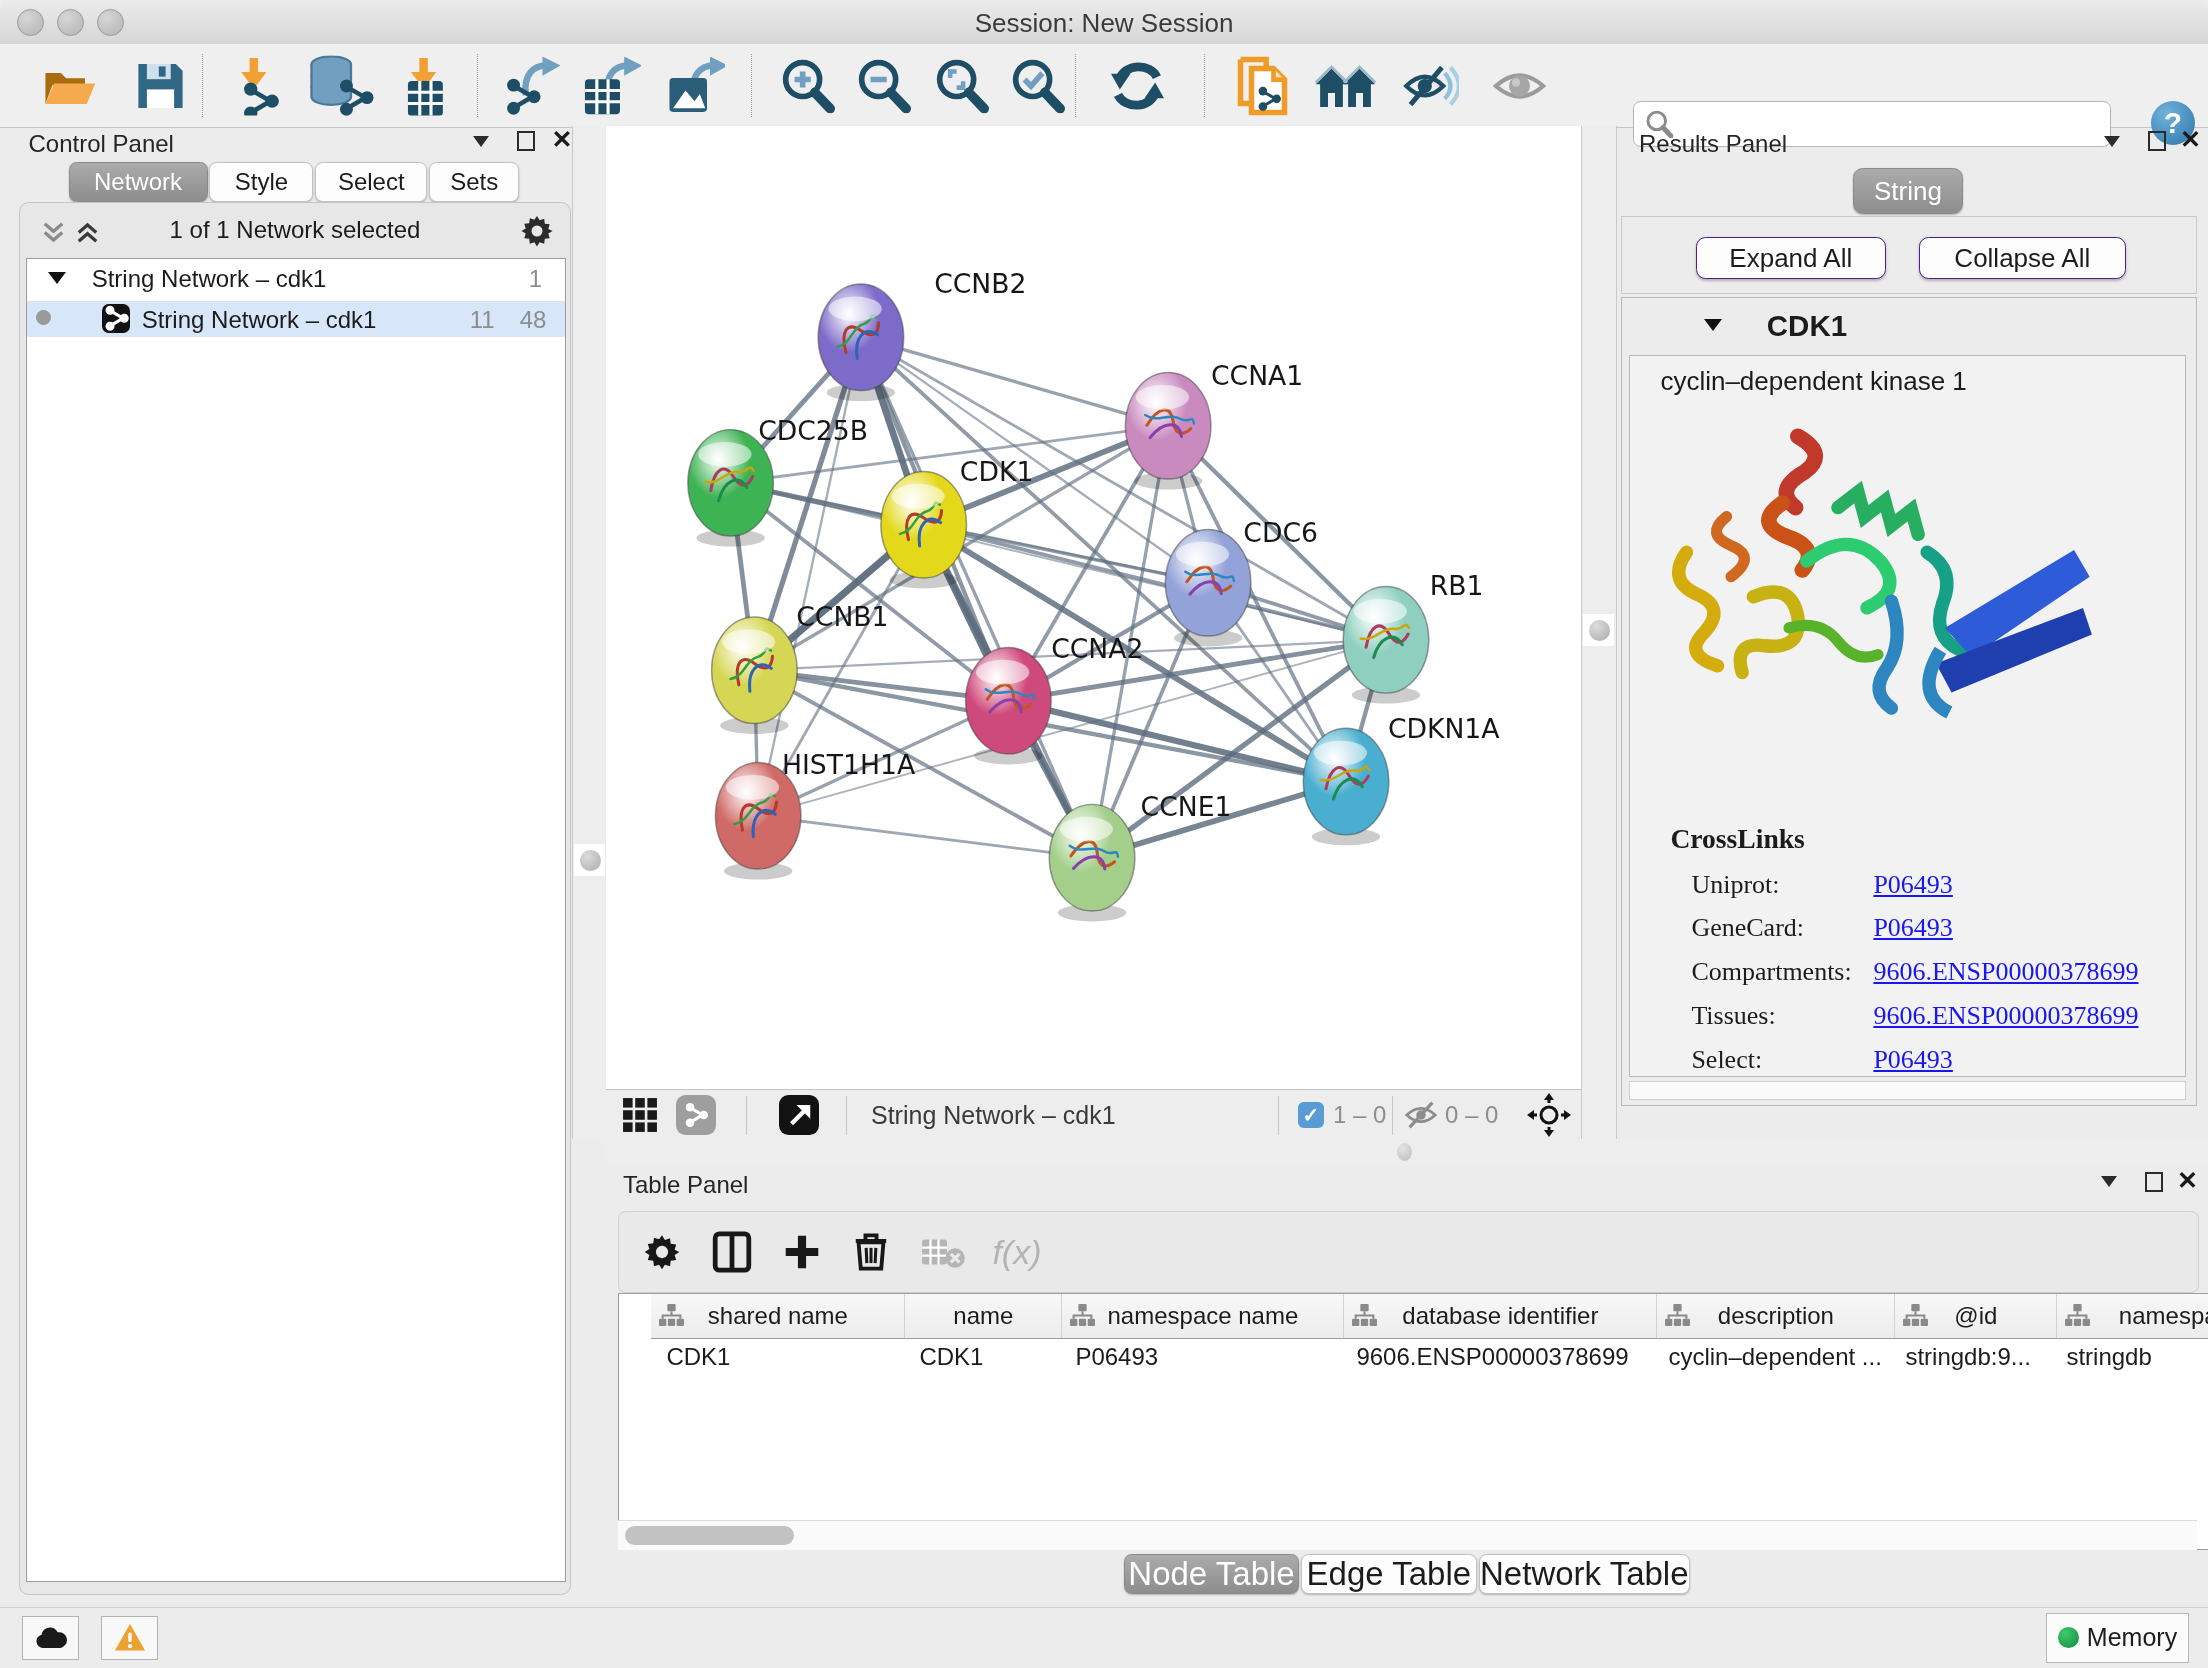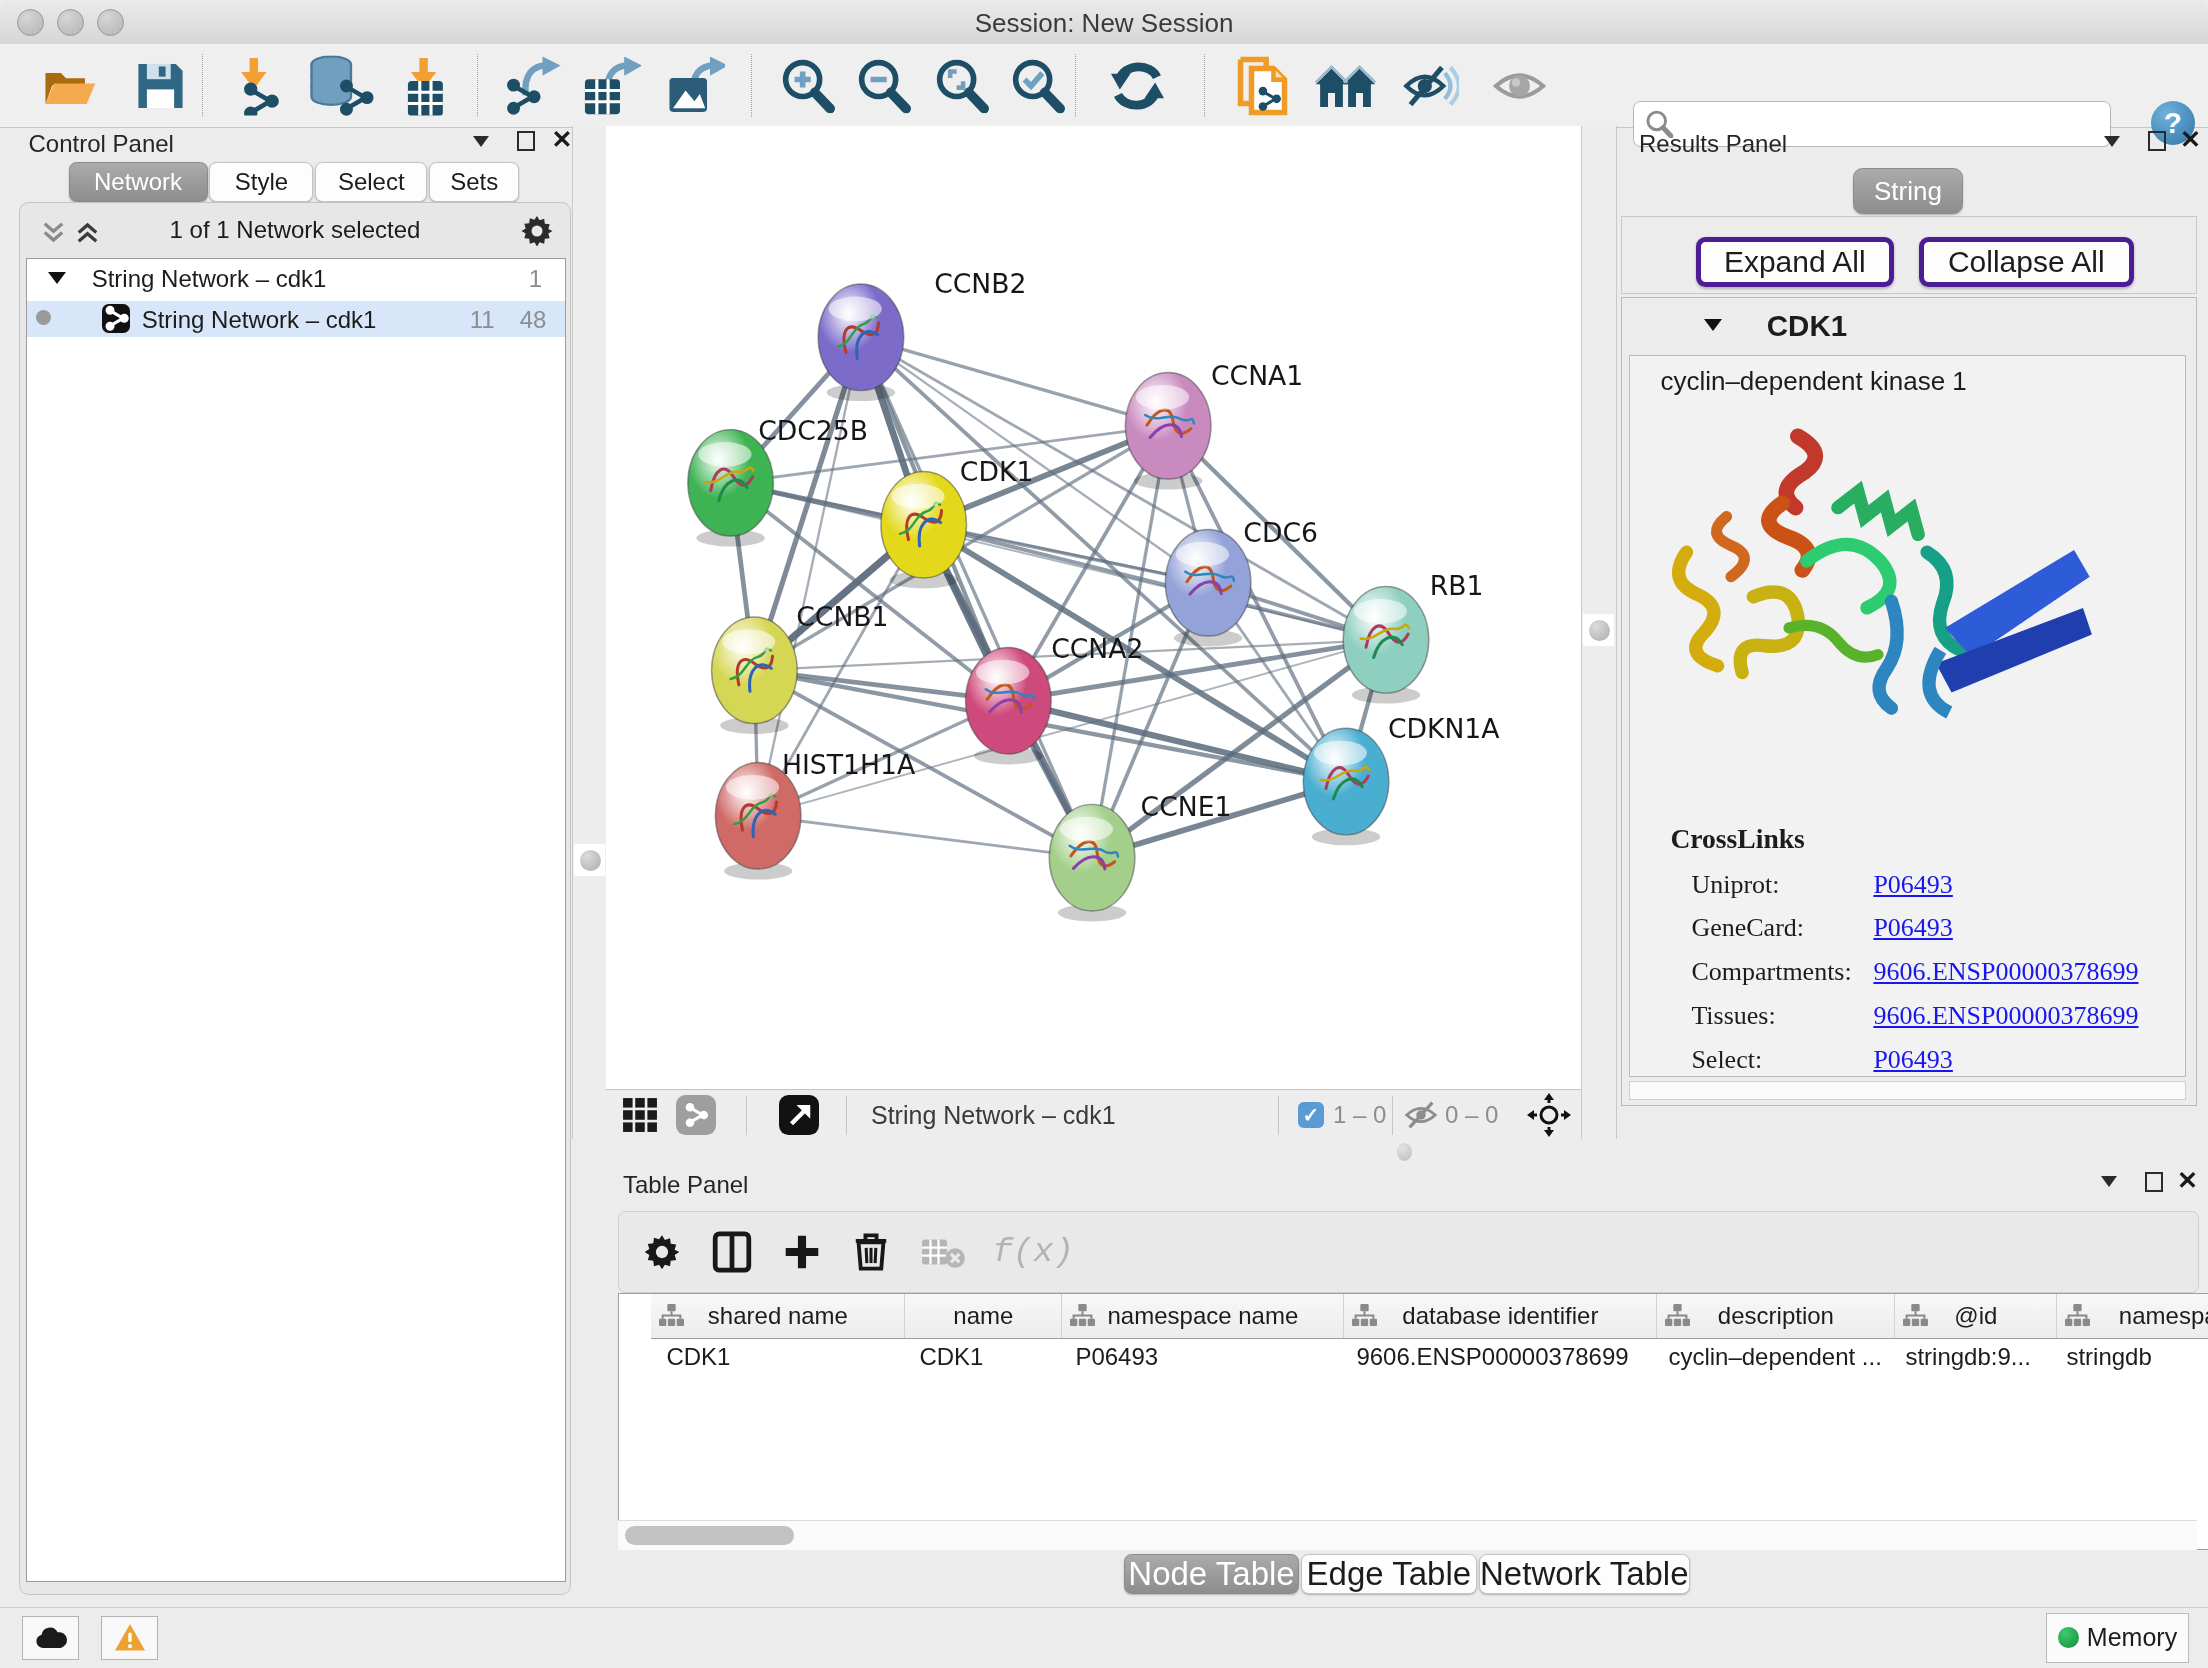--- a/index.html
+++ b/index.html
@@ -67,22 +67,22 @@
   #nb-name{font-size:25px;color:#3a3a3a;}
   .nb-count{font-size:24px;color:#8d8d8d;}
   #nb-check{width:26px;height:26px;border-radius:5.7px;background:#5b9bd5;color:#fff;
       font-size:20px;font-weight:bold;text-align:center;line-height:26px;}
   
   #results-panel{position:absolute;left:1617px;top:126px;width:592px;height:1013px;}
   #rp-tab{position:absolute;left:236px;top:42px;width:108px;height:44px;line-height:44px;
       font-size:26px;border-radius:9.5px;}
   #rp-btnbox{position:absolute;left:3.8px;top:90px;width:574px;height:76px;background:#ececec;
       border:1.9px solid #c8c8c8;}
-  .rp-btn{position:absolute;top:20px;height:40px;background:#fdfdfd;border:5px solid #4c1d95;
-      border-radius:9.5px;font-size:30px;text-align:center;line-height:40px;
+  .rp-btn{position:absolute;top:20px;height:40px;background:#fdfdfd;border:1px solid #4c1d95;
+      border-radius:9.5px;font-size:26px;text-align:center;line-height:40px;
       box-shadow:0 1.9px 2.9px rgba(0,0,0,.25);}
   #rp-bigbox{position:absolute;left:3.8px;top:171px;width:574px;height:807px;background:#ececec;
       border:1.9px solid #b9b9b9;}
   #rp-gene{font-size:29.5px;font-weight:bold;}
   #rp-inner{position:absolute;left:7.6px;top:57px;width:555px;height:720px;background:#f2f2f2;
       border:1px solid #b9b9b9;overflow:hidden;}
   #rp-desc{position:absolute;left:30px;top:9.5px;font-size:26px;}
   .serif{font-family:"Liberation Serif",serif;}
   #rp-xlinks-title{position:absolute;left:40px;top:467px;font-size:27.6px;font-weight:bold;}
   .xl-row{position:absolute;left:0;width:100%;height:38px;font-size:26px;}
@@ -102,21 +102,21 @@
   .th{position:relative;flex:none;height:44px;border-right:1px solid #d2d2d2;
       font-size:24px;display:flex;align-items:center;justify-content:center;}
   .th .colicon{position:absolute;left:7.6px;top:9.5px;}
   .tr{display:flex;height:36px;}
   .td{flex:none;font-size:24px;line-height:36px;padding-left:15px;box-sizing:border-box;
       white-space:nowrap;overflow:hidden;}
   #tp-hscroll{position:absolute;left:12.4px;top:355px;width:1579px;height:28.5px;background:#fafafa;
       border-top:1px solid #dcdcdc;}
   #tp-thumb{position:absolute;left:6.7px;top:4.8px;width:169px;height:19px;border-radius:9.5px;background:#c2c2c2;}
   #tp-tabs .tab{height:40px;line-height:40px;font-size:33px;}
-  .fx{font-family:Liberation Mono, monospace;font-style:italic;font-size:34px;color:#b3b3b3;}
+  .fx{font-family:Liberation Sans, sans-serif;font-style:italic;font-size:34px;color:#b3b3b3;}
   
   #statusbar{position:absolute;left:0;top:1607px;width:2208px;height:61px;background:#ececec;
       border-top:1px solid #cfcfcf;}
   .sb-btn{position:absolute;top:7.6px;height:42px;background:#f8f8f8;border:1.9px solid #b3b3b3;
       display:flex;align-items:center;justify-content:center;}
   #memory-btn{position:absolute;right:19px;top:4.8px;width:141px;height:48px;background:#fbfbfb;
       border:1.9px solid #b9b9b9;display:flex;align-items:center;justify-content:center;gap:8px;
       font-size:25px;}
   #memory-dot{width:21px;height:21px;border-radius:50%;background:radial-gradient(circle at 35% 30%,#3ecb6a,#128a3c);}
   text.nlabel{font-family:"DejaVu Sans",sans-serif;font-size:28px;fill:#161616;}

